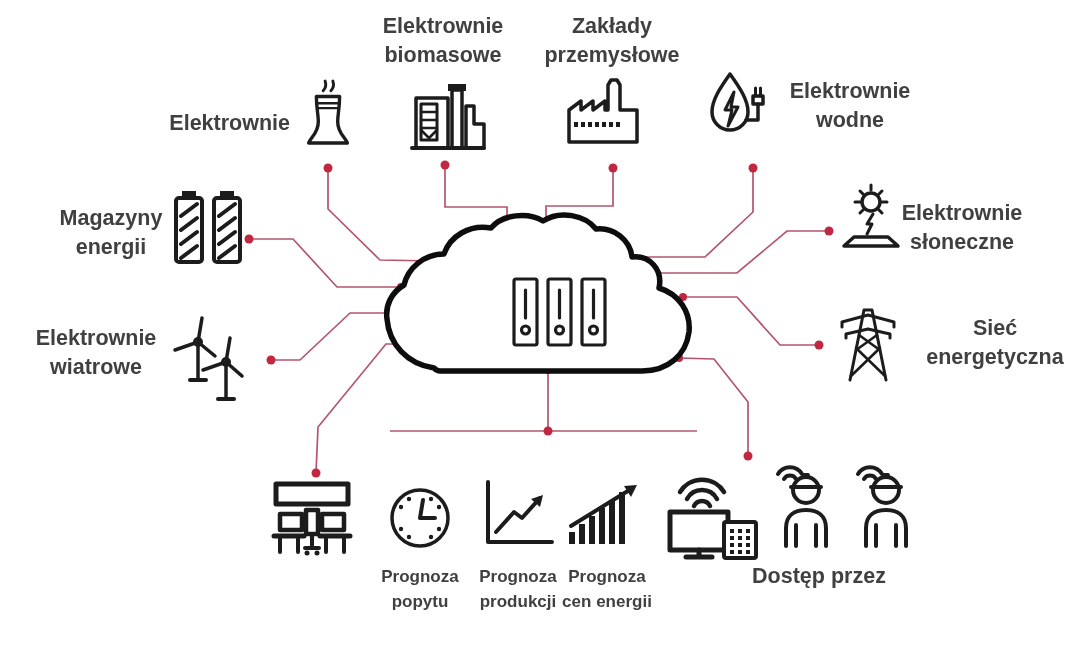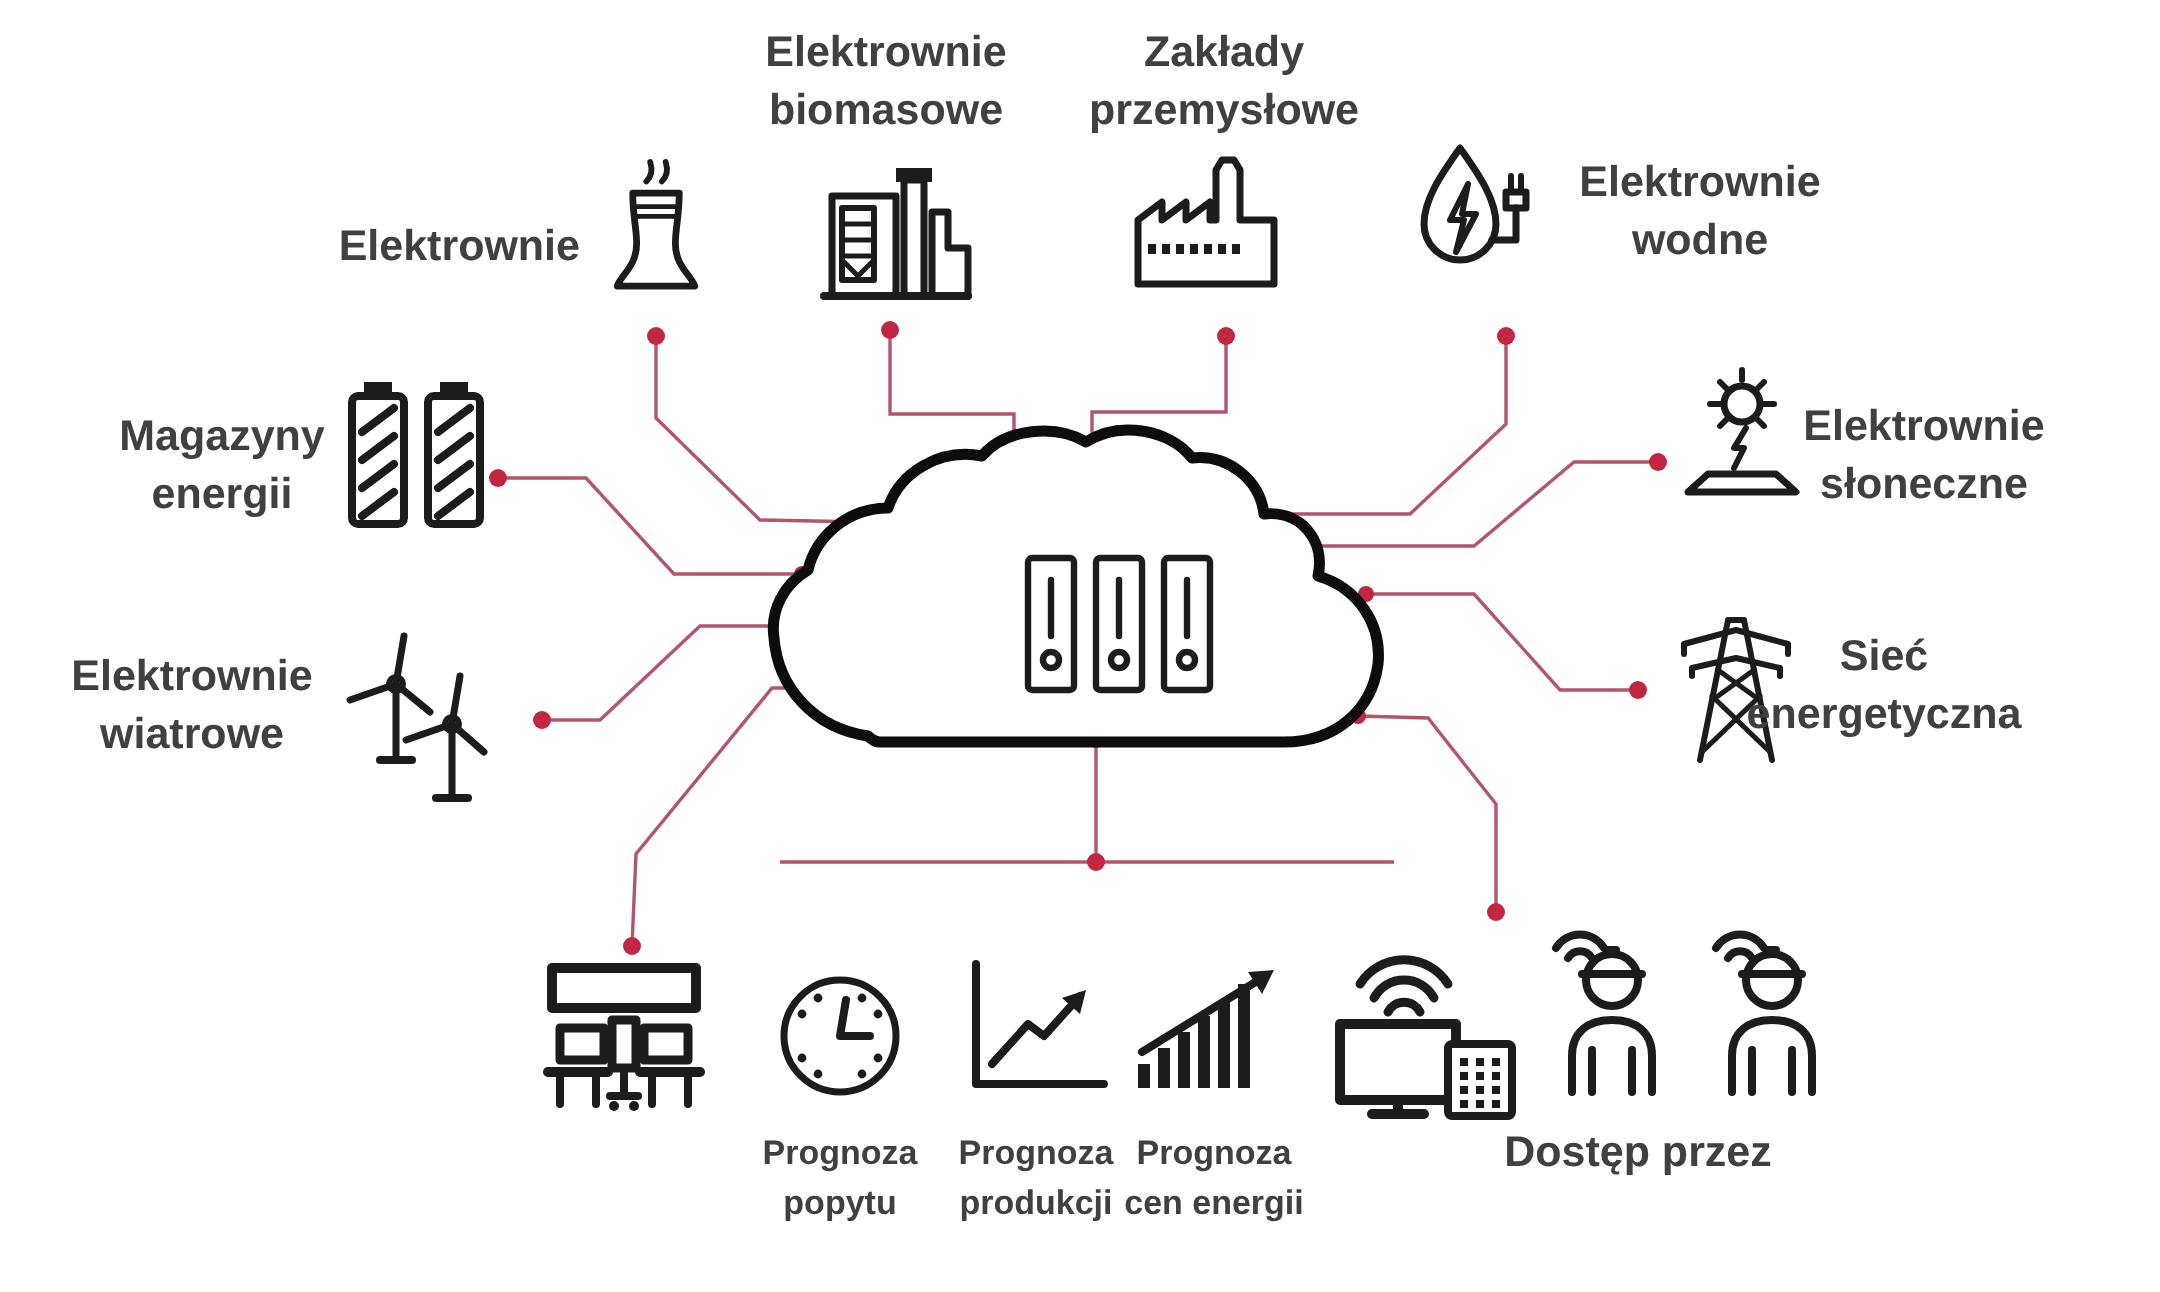--- a/index.html
+++ b/index.html
@@ -293,21 +293,21 @@
   <div class="label center" style="left:788px;top:77px;width:124px;">
     <div>Elektrownie</div>
     <div>wodne</div>
   </div>
 
   <div class="label center" style="left:898px;top:199px;width:128px;">
     <div>Elektrownie</div>
     <div>słoneczne</div>
   </div>
 
-  <div class="label center" style="left:872px;top:314px;width:140px;">
+  <div class="label center" style="left:925px;top:314px;width:140px;">
     <div>Sieć</div>
     <div>energetyczna</div>
   </div>
 
   <div class="label center" style="left:50px;top:204px;width:122px;">
     <div>Magazyny</div>
     <div>energii</div>
   </div>
 
   <div class="label center" style="left:28px;top:324px;width:136px;">

